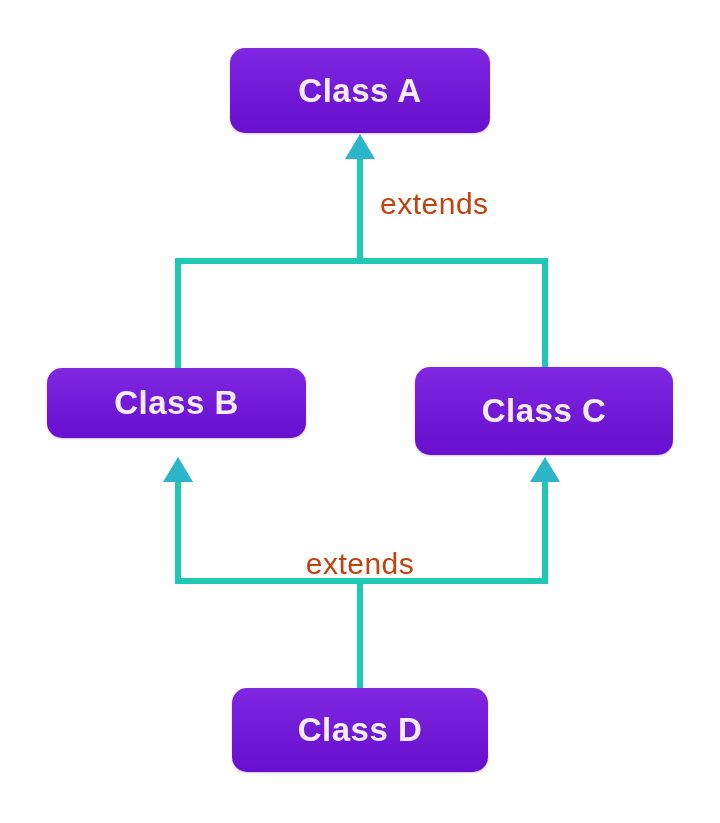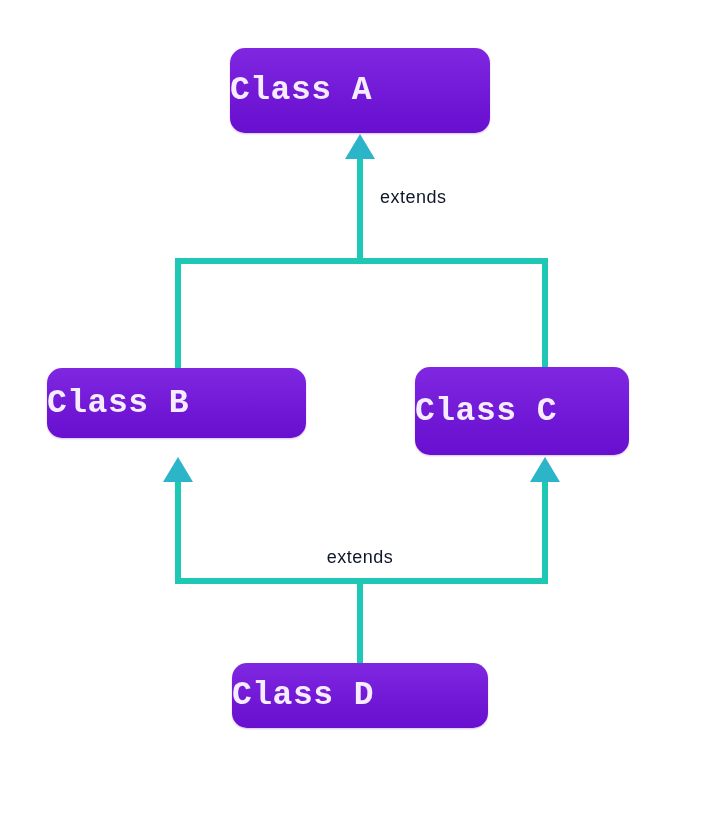--- a/index.html
+++ b/index.html
@@ -14,34 +14,33 @@
     height: 823px;
     background: #ffffff;
     overflow: hidden;
   }
   .node {
     position: absolute;
     background: linear-gradient(180deg, #7f27e0 0%, #7119d6 55%, #690fd0 100%);
     border-radius: 15px;
     display: flex;
     align-items: center;
-    justify-content: flex-start;
+    justify-content: center;
     box-shadow: 0 1px 2px rgba(90, 10, 180, 0.25);
-    font-family: Liberation Mono, monospace;
   }
   .node .label {
     color: #f5ecff;
     font-weight: bold;
     font-size: 33px;
     letter-spacing: 0.5px;
   }
   .node-a { left: 230px; top: 48px;  width: 260px; height: 85px; }
   .node-b { left: 47px;  top: 368px; width: 259px; height: 70px; }
-  .node-c { left: 415px; top: 367px; width: 214px; height: 88px; }
-  .node-d { left: 232px; top: 663px; width: 256px; height: 65px; }
+  .node-c { left: 415px; top: 367px; width: 258px; height: 88px; }
+  .node-d { left: 232px; top: 688px; width: 256px; height: 84px; }
 
   .line {
     position: absolute;
     background: #1fc7b5;
   }
   
   .e1-stem-a   { left: 357px; top: 156px; width: 6px;   height: 108px; }
   .e1-horiz    { left: 175px; top: 258px; width: 373px; height: 6px; }
   .e1-drop-b   { left: 175px; top: 258px; width: 6px;   height: 110px; }
   .e1-drop-c   { left: 542px; top: 258px; width: 6px;   height: 109px; }
@@ -58,22 +57,22 @@
     border-left: 15px solid transparent;
     border-right: 15px solid transparent;
     border-bottom: 25px solid #2cb4c8;
   }
   .arrow-a { left: 345px; top: 134px; }
   .arrow-b { left: 163px; top: 457px; }
   .arrow-c { left: 530px; top: 457px; }
 
   .edge-label {
     position: absolute;
-    color: #0f172a;
-    font-size: 18px;
+    color: #c2410c;
+    font-size: 30px;
     letter-spacing: 0.5px;
     white-space: nowrap;
   }
   .edge-label-top    { left: 380px; top: 187px; }
   .edge-label-bottom { left: 300px; top: 547px; width: 120px; text-align: center; }
 </style>
 </head>
 <body>
 
 <div class="canvas">

